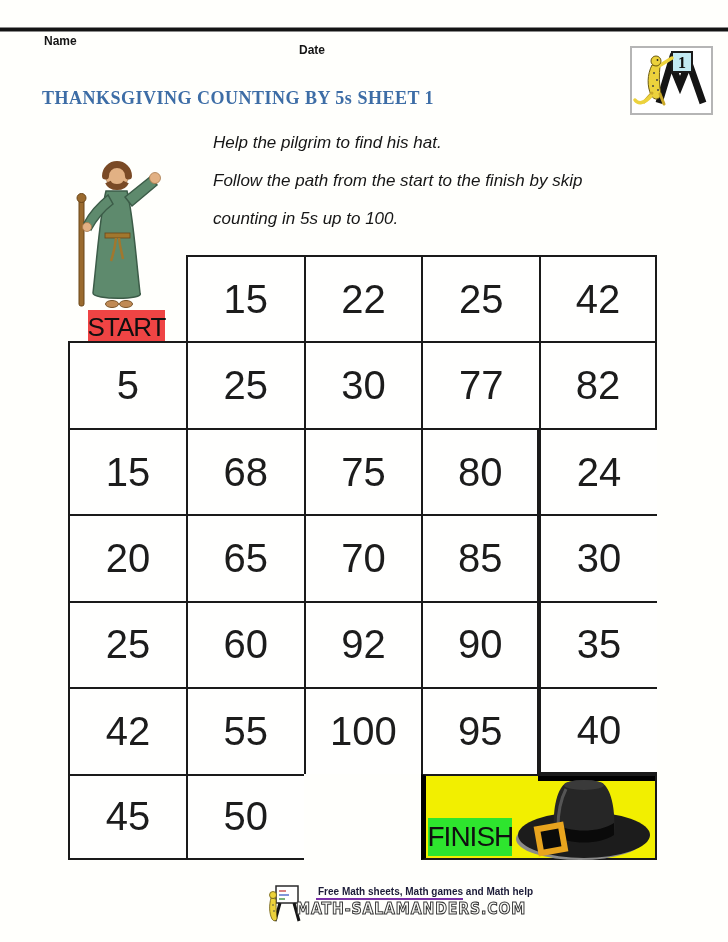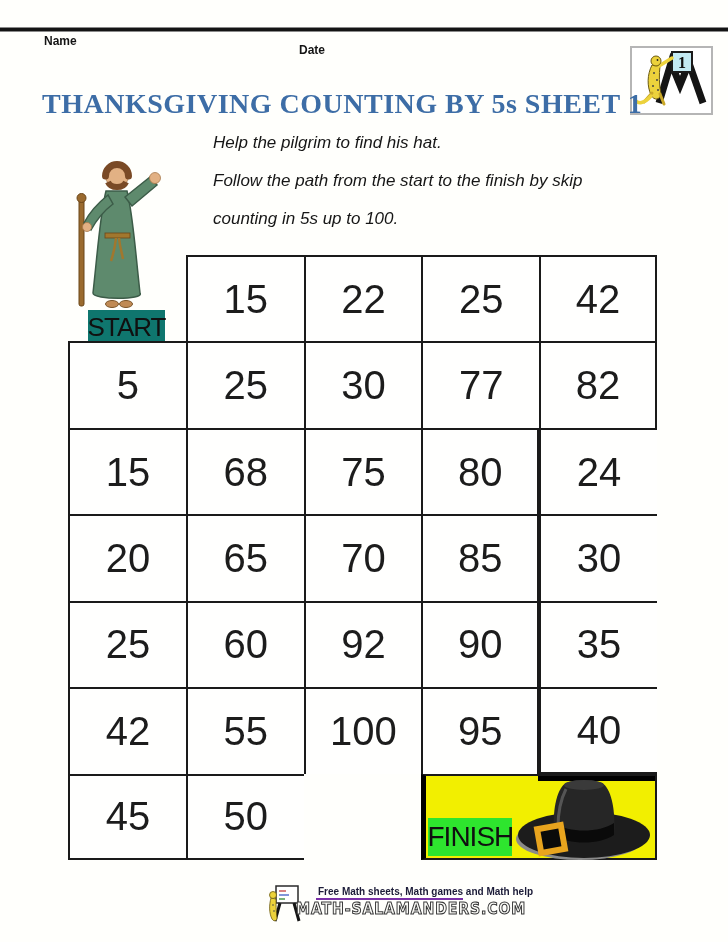--- a/index.html
+++ b/index.html
@@ -7,26 +7,26 @@
   .abs{position:absolute;}
   
   .top-rule{left:0;top:27px;width:728px;height:3px;background:#141414;
     border-top:1px solid #8a8a8a;border-bottom:1px solid #8a8a8a;}
   .field-label{font-size:12px;font-weight:600;color:#141414;}
   .name-label{left:44px;top:34px;}
   .date-label{left:299px;top:43px;}
   .logo-box{left:630px;top:46px;width:79px;height:65px;background:#ffffff;
     border:2px solid #b5b5b5;}
   .page-title{left:42px;top:88px;font-family:"Liberation Serif",serif;font-weight:bold;
-    font-size:28px;color:#3d6da6;letter-spacing:0.5px;white-space:nowrap;}
+    font-size:18px;color:#3d6da6;letter-spacing:0.5px;white-space:nowrap;}
   .instructions{left:213px;top:124px;font-style:italic;font-size:17px;color:#161616;
     line-height:38px;white-space:nowrap;}
   
   .pilgrim{left:64px;top:153px;width:110px;height:157px;}
-  .start-label{left:88px;top:310px;width:77px;height:34px;background:#0f766e;
+  .start-label{left:88px;top:310px;width:77px;height:34px;background:#ef4444;
     display:flex;align-items:center;justify-content:center;font-size:26px;color:#101010;
     letter-spacing:-1px;}
   
   .maze{left:68px;top:255px;width:589px;height:605px;display:grid;
     grid-template-columns:repeat(5,1fr);grid-template-rows:repeat(7,1fr);border-radius:12px;}
   .c{box-sizing:border-box;border-left:2px solid #1a1a1a;border-top:2px solid #1a1a1a;
     display:flex;align-items:center;justify-content:center;
     font-size:40px;color:#1c1c1c;background:#fffffe;}
   .c.rr{border-right:2px solid #1a1a1a;}
   .c.rb{border-bottom:2px solid #1a1a1a;}

